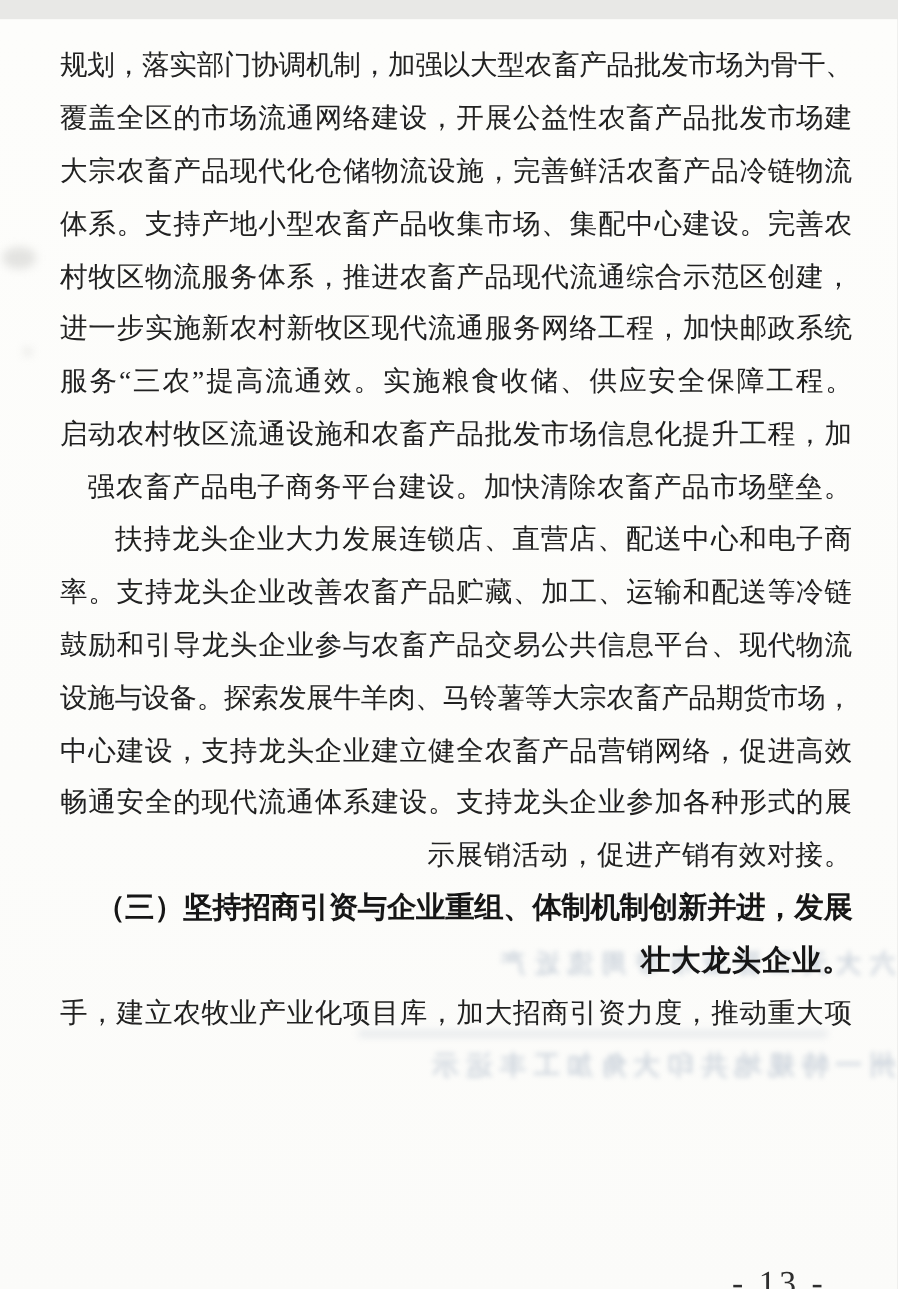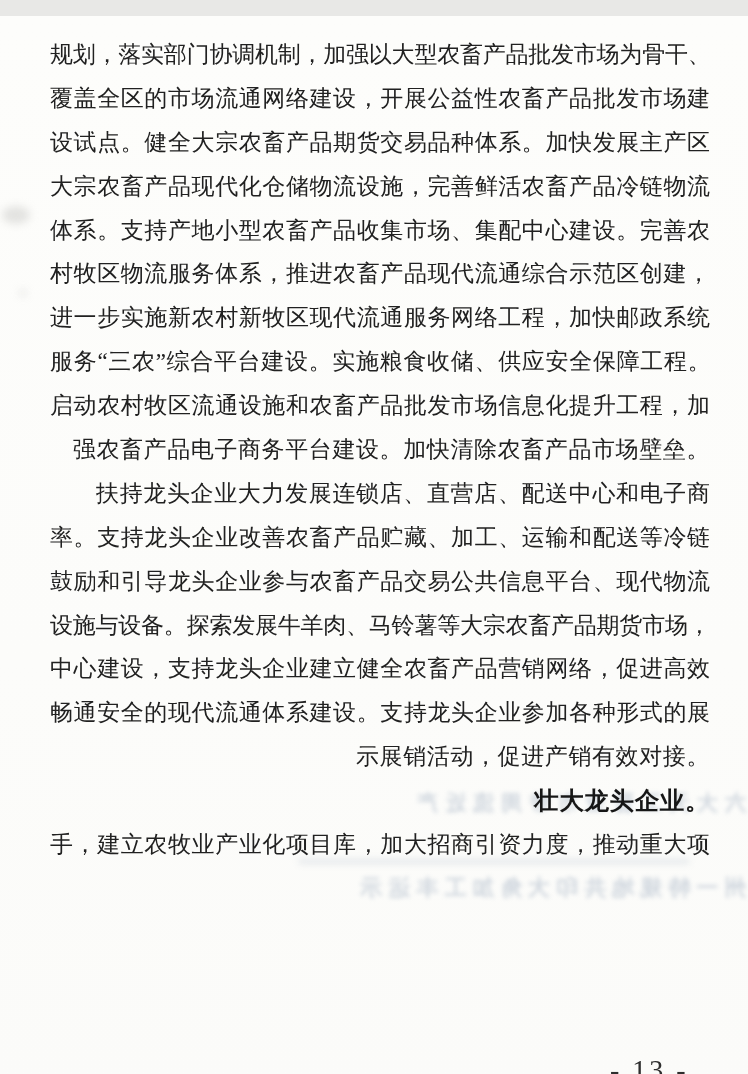--- a/index.html
+++ b/index.html
@@ -96,34 +96,34 @@
     <div class="bleed-text" style="left:350px; top:772px; width:396px; font-size:21px; letter-spacing:7px; line-height:30px;">六大天工晋业市带周流近产</div>
     <div class="bleed-text" style="left:252px; top:856px; width:494px; font-size:22px; letter-spacing:6px; line-height:32px;">州一特规地共印大角加工丰运示</div>
     <div class="bleed-streak" style="left:298px; top:842px; width:392px; height:7px;"></div>
     <div class="scan-smudge" style="left:2px; top:190px; width:28px; height:18px;"></div>
     <div class="scan-smudge" style="left:20px; top:274px; width:6px; height:6px; opacity:0.6;"></div>
   </div>
 
   <div class="text-layer">
       <div class="line justify tight">规划，落实部门协调机制，加强以大型农畜产品批发市场为骨干、</div>
       <div class="line justify">覆盖全区的市场流通网络建设，开展公益性农畜产品批发市场建</div>
-      <div class="line justify">设试点。健全大宗农畜产品期货交易品种体系。加快发展主产区</div>
       <div class="line justify">大宗农畜产品现代化仓储物流设施，完善鲜活农畜产品冷链物流</div>
       <div class="line justify">体系。支持产地小型农畜产品收集市场、集配中心建设。完善农</div>
       <div class="line justify">村牧区物流服务体系，推进农畜产品现代流通综合示范区创建，</div>
       <div class="line justify">进一步实施新农村新牧区现代流通服务网络工程，加快邮政系统</div>
-      <div class="line justify tight">服务“三农”综合平台建设。实施粮食收储、供应安全保障工程。</div>
+      <div class="line justify tight">服务“三农”提高流通效。实施粮食收储、供应安全保障工程。</div>
       <div class="line justify">启动农村牧区流通设施和农畜产品批发市场信息化提升工程，加</div>
       <div class="line left">强农畜产品电子商务平台建设。加快清除农畜产品市场壁垒。</div>
       <div class="line justify indent-body">扶持龙头企业大力发展连锁店、直营店、配送中心和电子商</div>
       <div class="line justify">率。支持龙头企业改善农畜产品贮藏、加工、运输和配送等冷链</div>
       <div class="line justify">鼓励和引导龙头企业参与农畜产品交易公共信息平台、现代物流</div>
       <div class="line justify tight">设施与设备。探索发展牛羊肉、马铃薯等大宗农畜产品期货市场，</div>
       <div class="line justify">中心建设，支持龙头企业建立健全农畜产品营销网络，促进高效</div>
       <div class="line justify">畅通安全的现代流通体系建设。支持龙头企业参加各种形式的展</div>
       <div class="line left">示展销活动，促进产销有效对接。</div>
+      <div class="line justify tight bold indent-heading">（三）坚持招商引资与企业重组、体制机制创新并进，发展</div>
       <div class="line left bold">壮大龙头企业。</div>
       <div class="line justify">手，建立农牧业产业化项目库，加大招商引资力度，推动重大项</div>
     </div>
 
   <div class="page-number">- 13 -</div>
 
 </div>
 
 </body></html>

